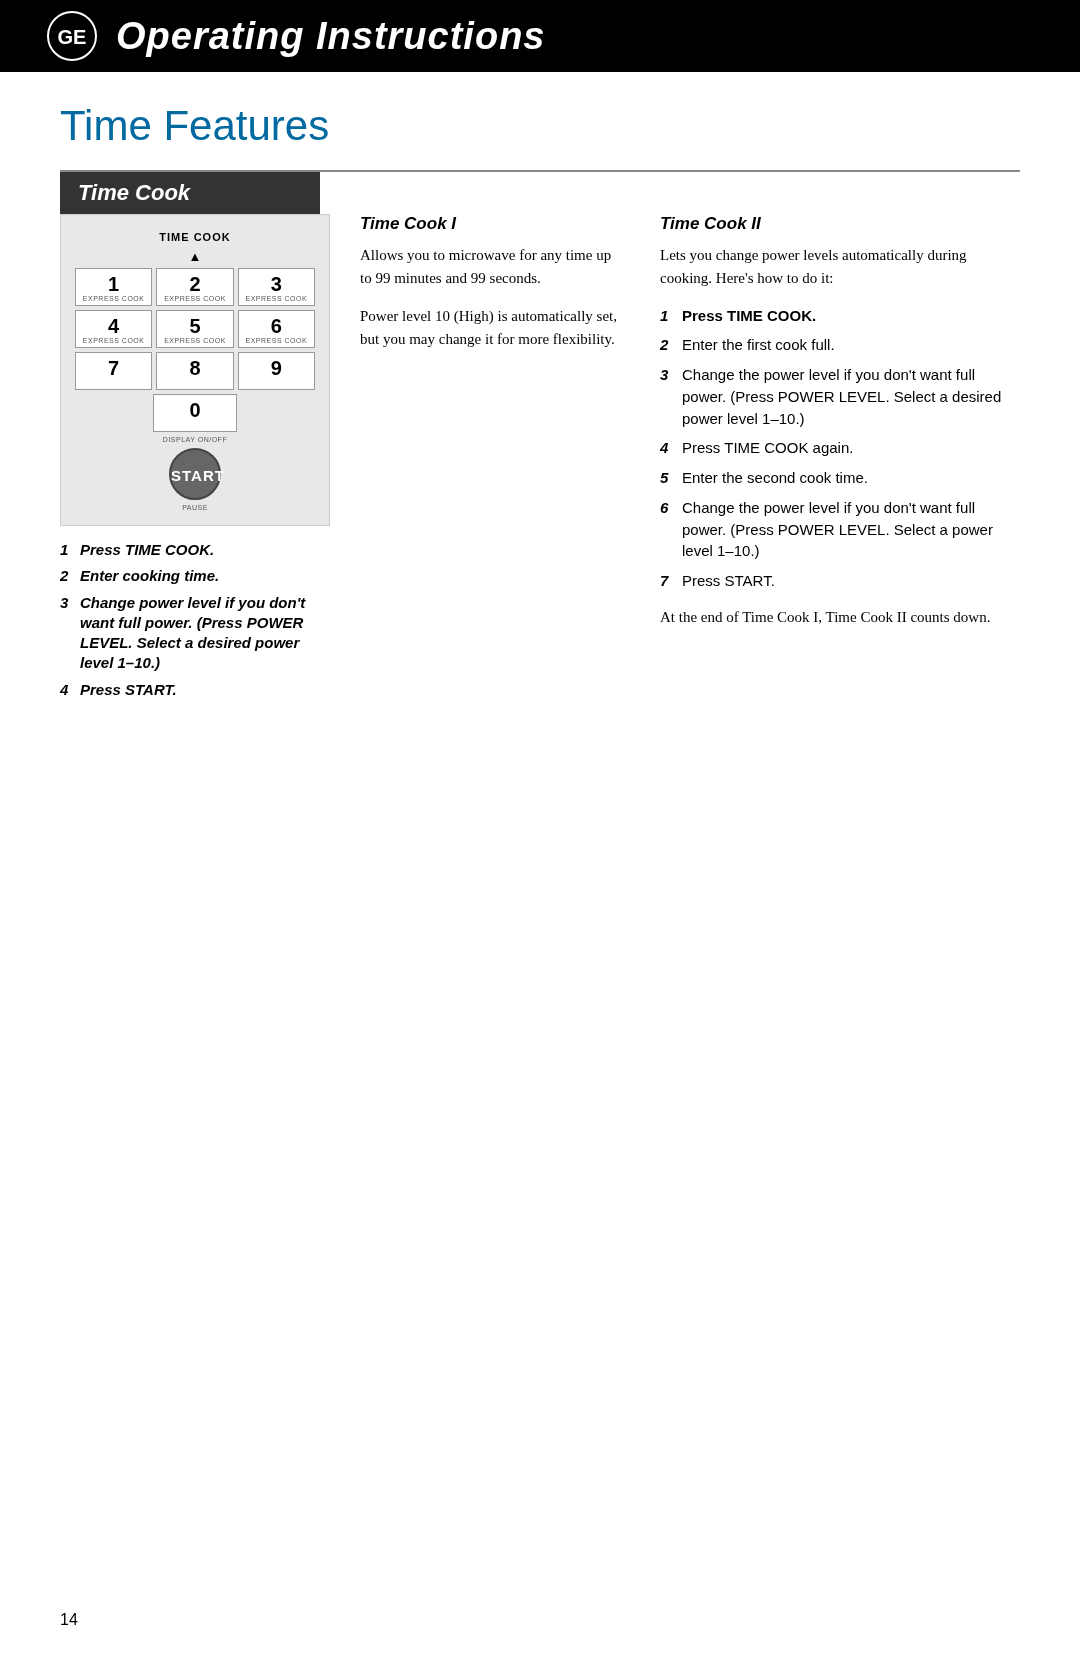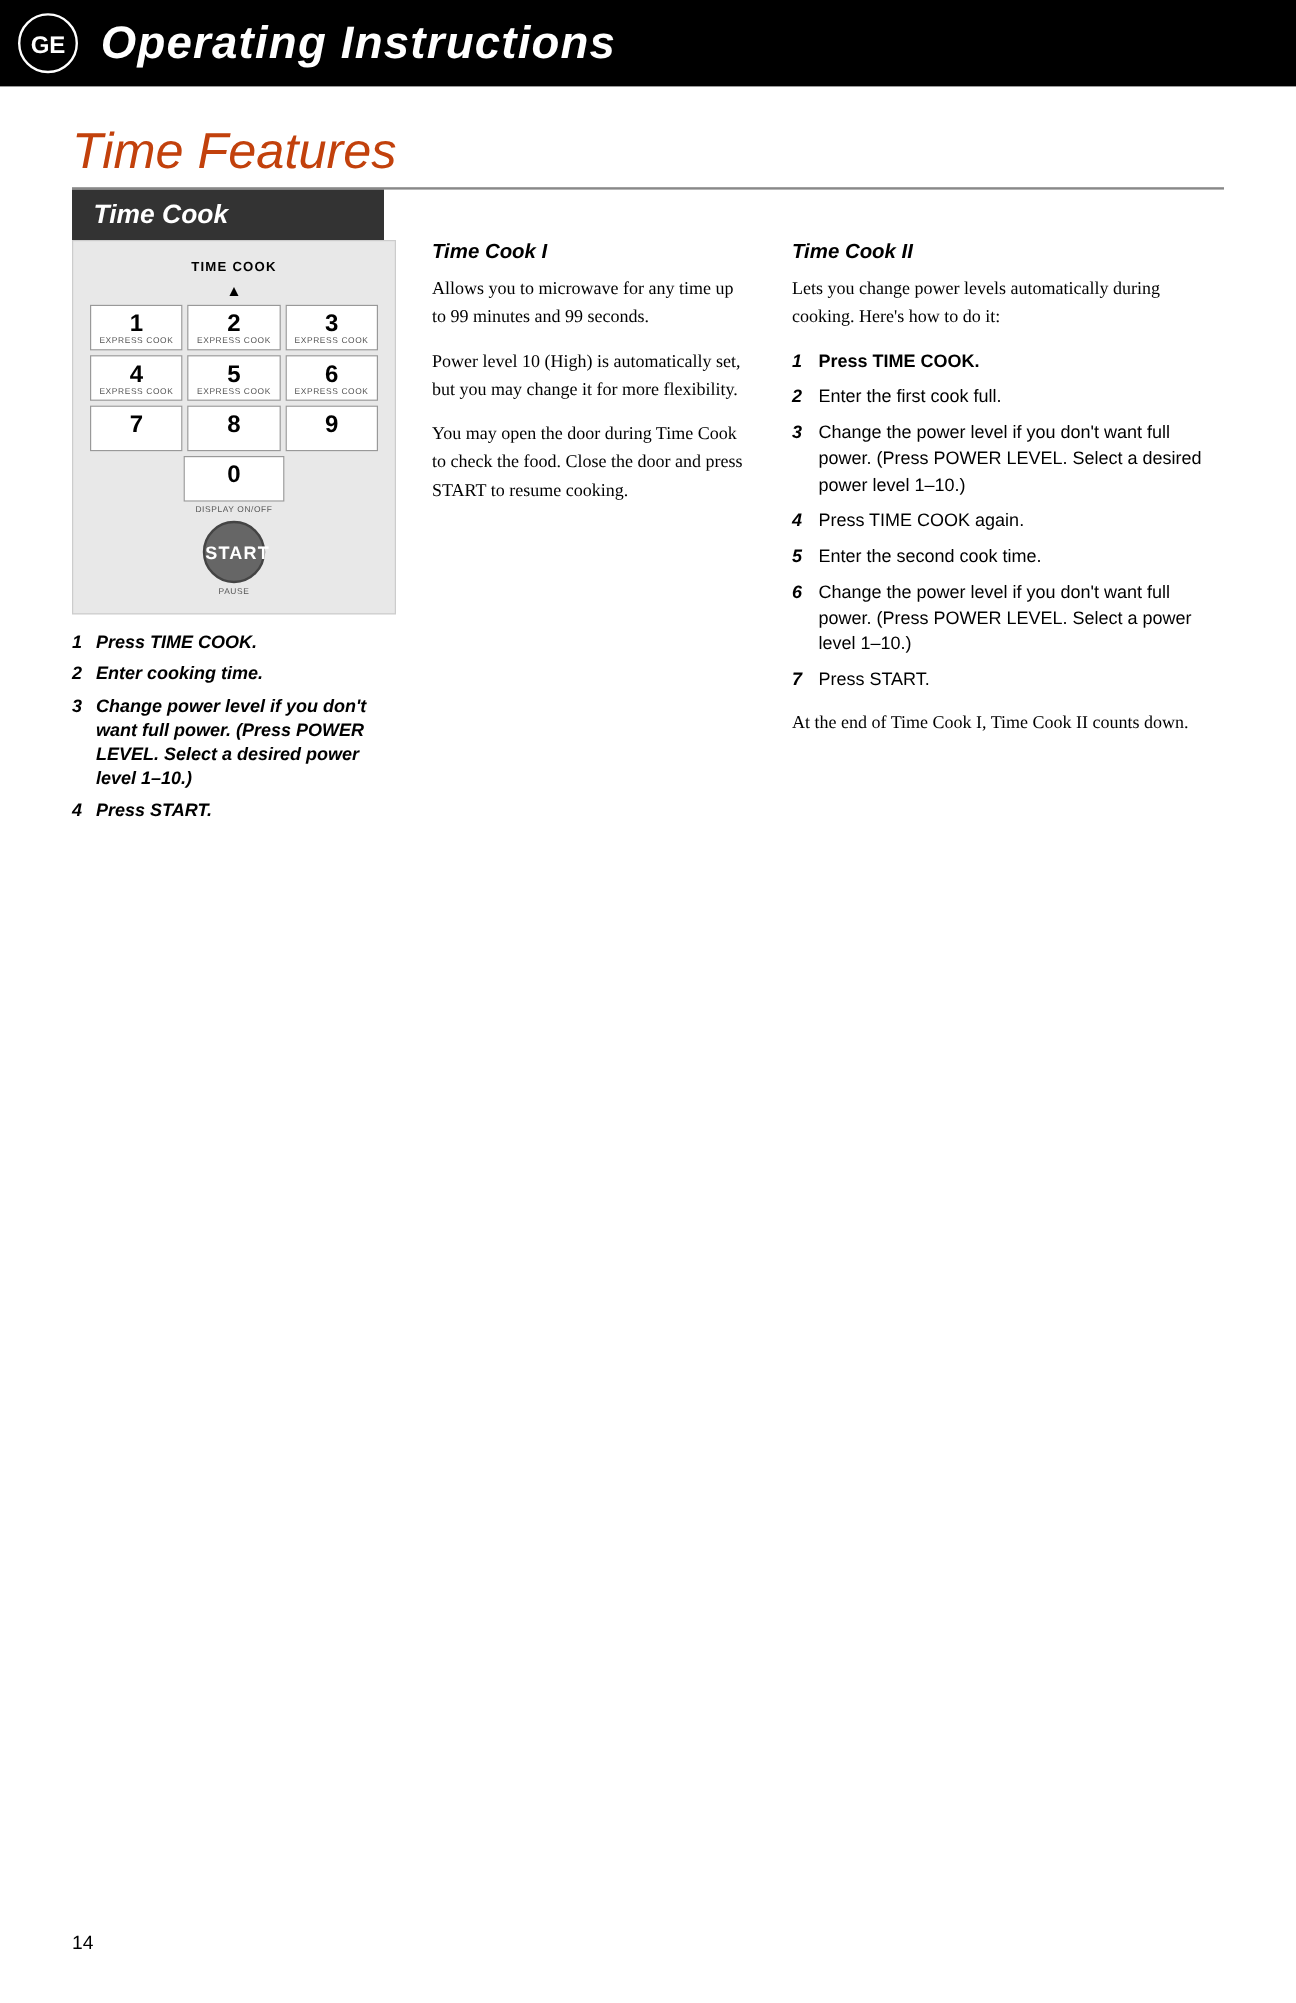--- a/index.html
+++ b/index.html
@@ -10,21 +10,21 @@
       min-height: 1669px;
       position: relative;
       color: #000;
     }
 
     
     .header-bar {
       background: #000;
       display: flex;
       align-items: center;
-      padding: 0 14px;
+      padding: 0 46px;
       height: 72px;
     }
     .header-icon {
       width: 52px;
       height: 52px;
       margin-right: 18px;
       flex-shrink: 0;
     }
     .header-title {
       color: #fff;
@@ -34,24 +34,23 @@
       letter-spacing: 1px;
     }
 
     
     .page-content {
       padding: 30px 60px 60px 60px;
     }
 
     .page-main-title {
       font-size: 42px;
-      font-style: italic;
       font-weight: normal;
-      margin-bottom: 6px;
-      color: #c2410c;
+      margin-bottom: 20px;
+      color: #0369a1;
     }
 
     
     .section-header {
       background: #333;
       color: #fff;
       font-size: 22px;
       font-style: italic;
       font-weight: bold;
       padding: 8px 18px;
@@ -378,21 +377,20 @@
           <span class="step-text step-bold">Press START.</span>
         </li>
       </ul>
 
     </div>
 
     <div class="mid-col">
       <div class="col-subtitle">Time Cook I</div>
       <div class="col-body">Allows you to microwave for any time up to 99 minutes and 99 seconds.</div>
       <div class="col-body">Power level 10 (High) is automatically set, but you may change it for more flexibility.</div>
-      <div class="col-body">You may open the door during Time Cook to check the food. Close the door and press START to resume cooking.</div>
     </div>
 
     <div class="right-col">
       <div class="col-subtitle">Time Cook II</div>
       <div class="col-body">Lets you change power levels automatically during cooking. Here's how to do it:</div>
 
       <ul class="num-steps">
         <li>
           <span class="sn">1</span>
           <strong>Press TIME COOK.</strong>

